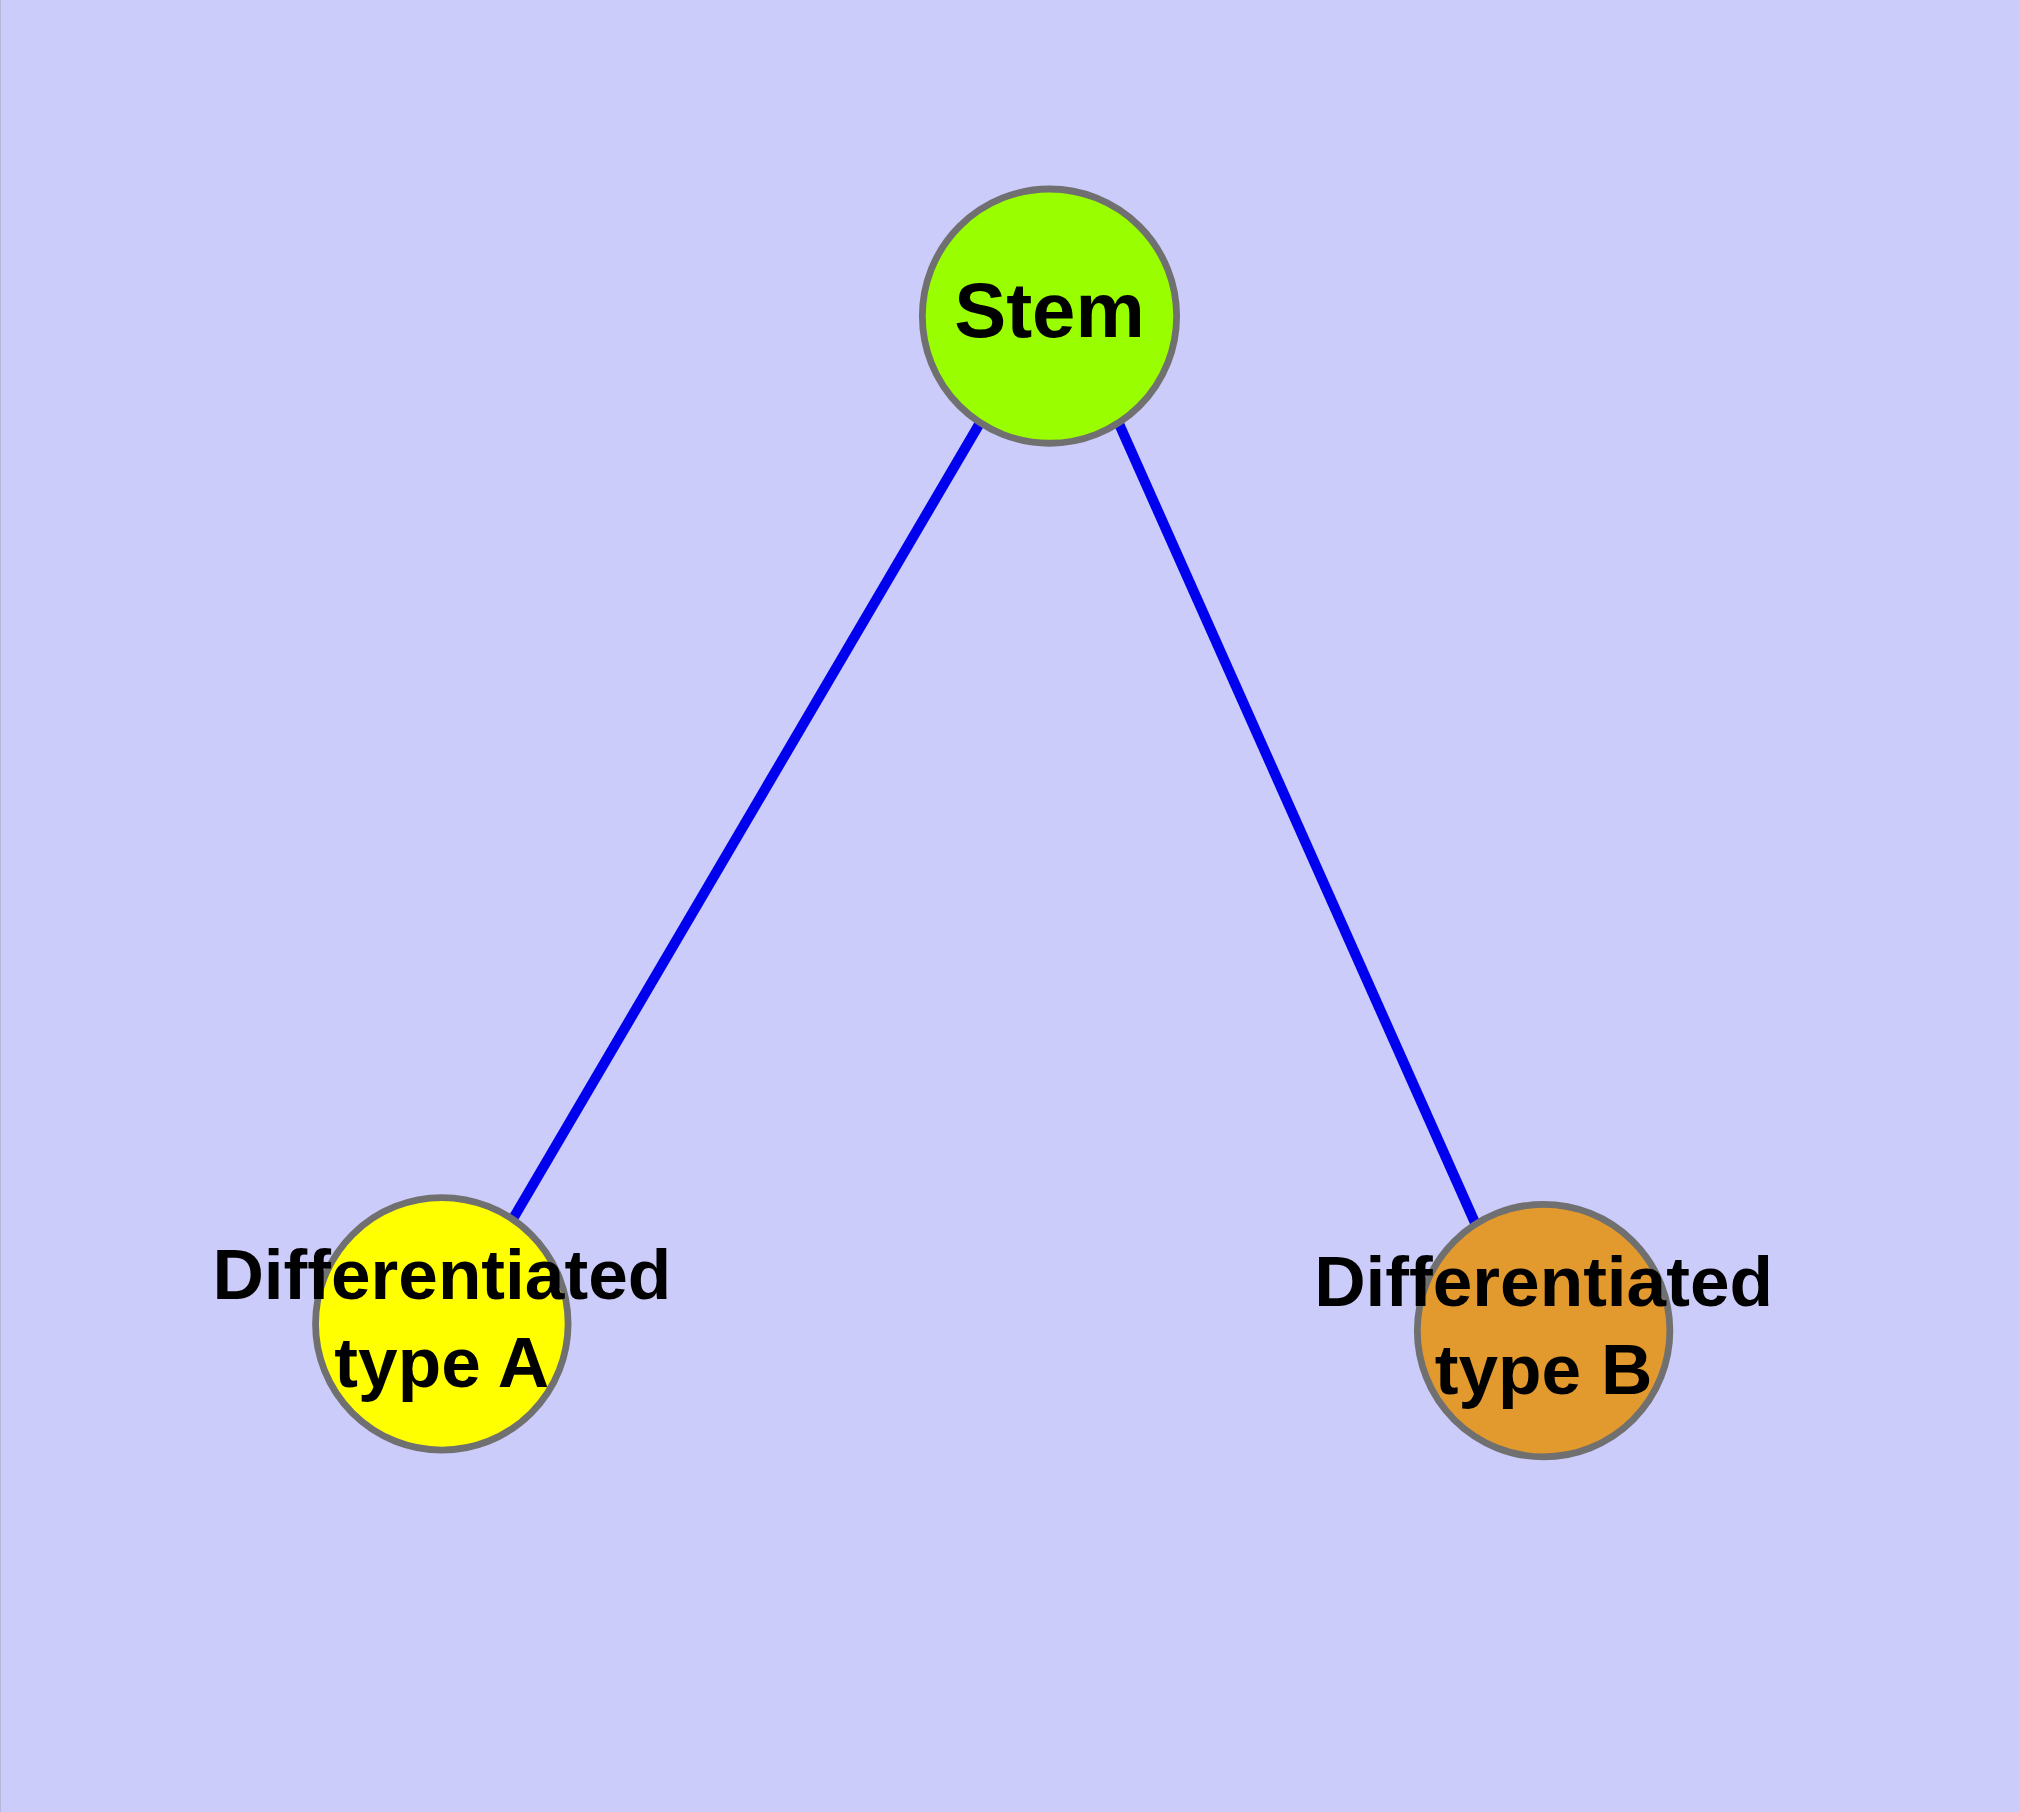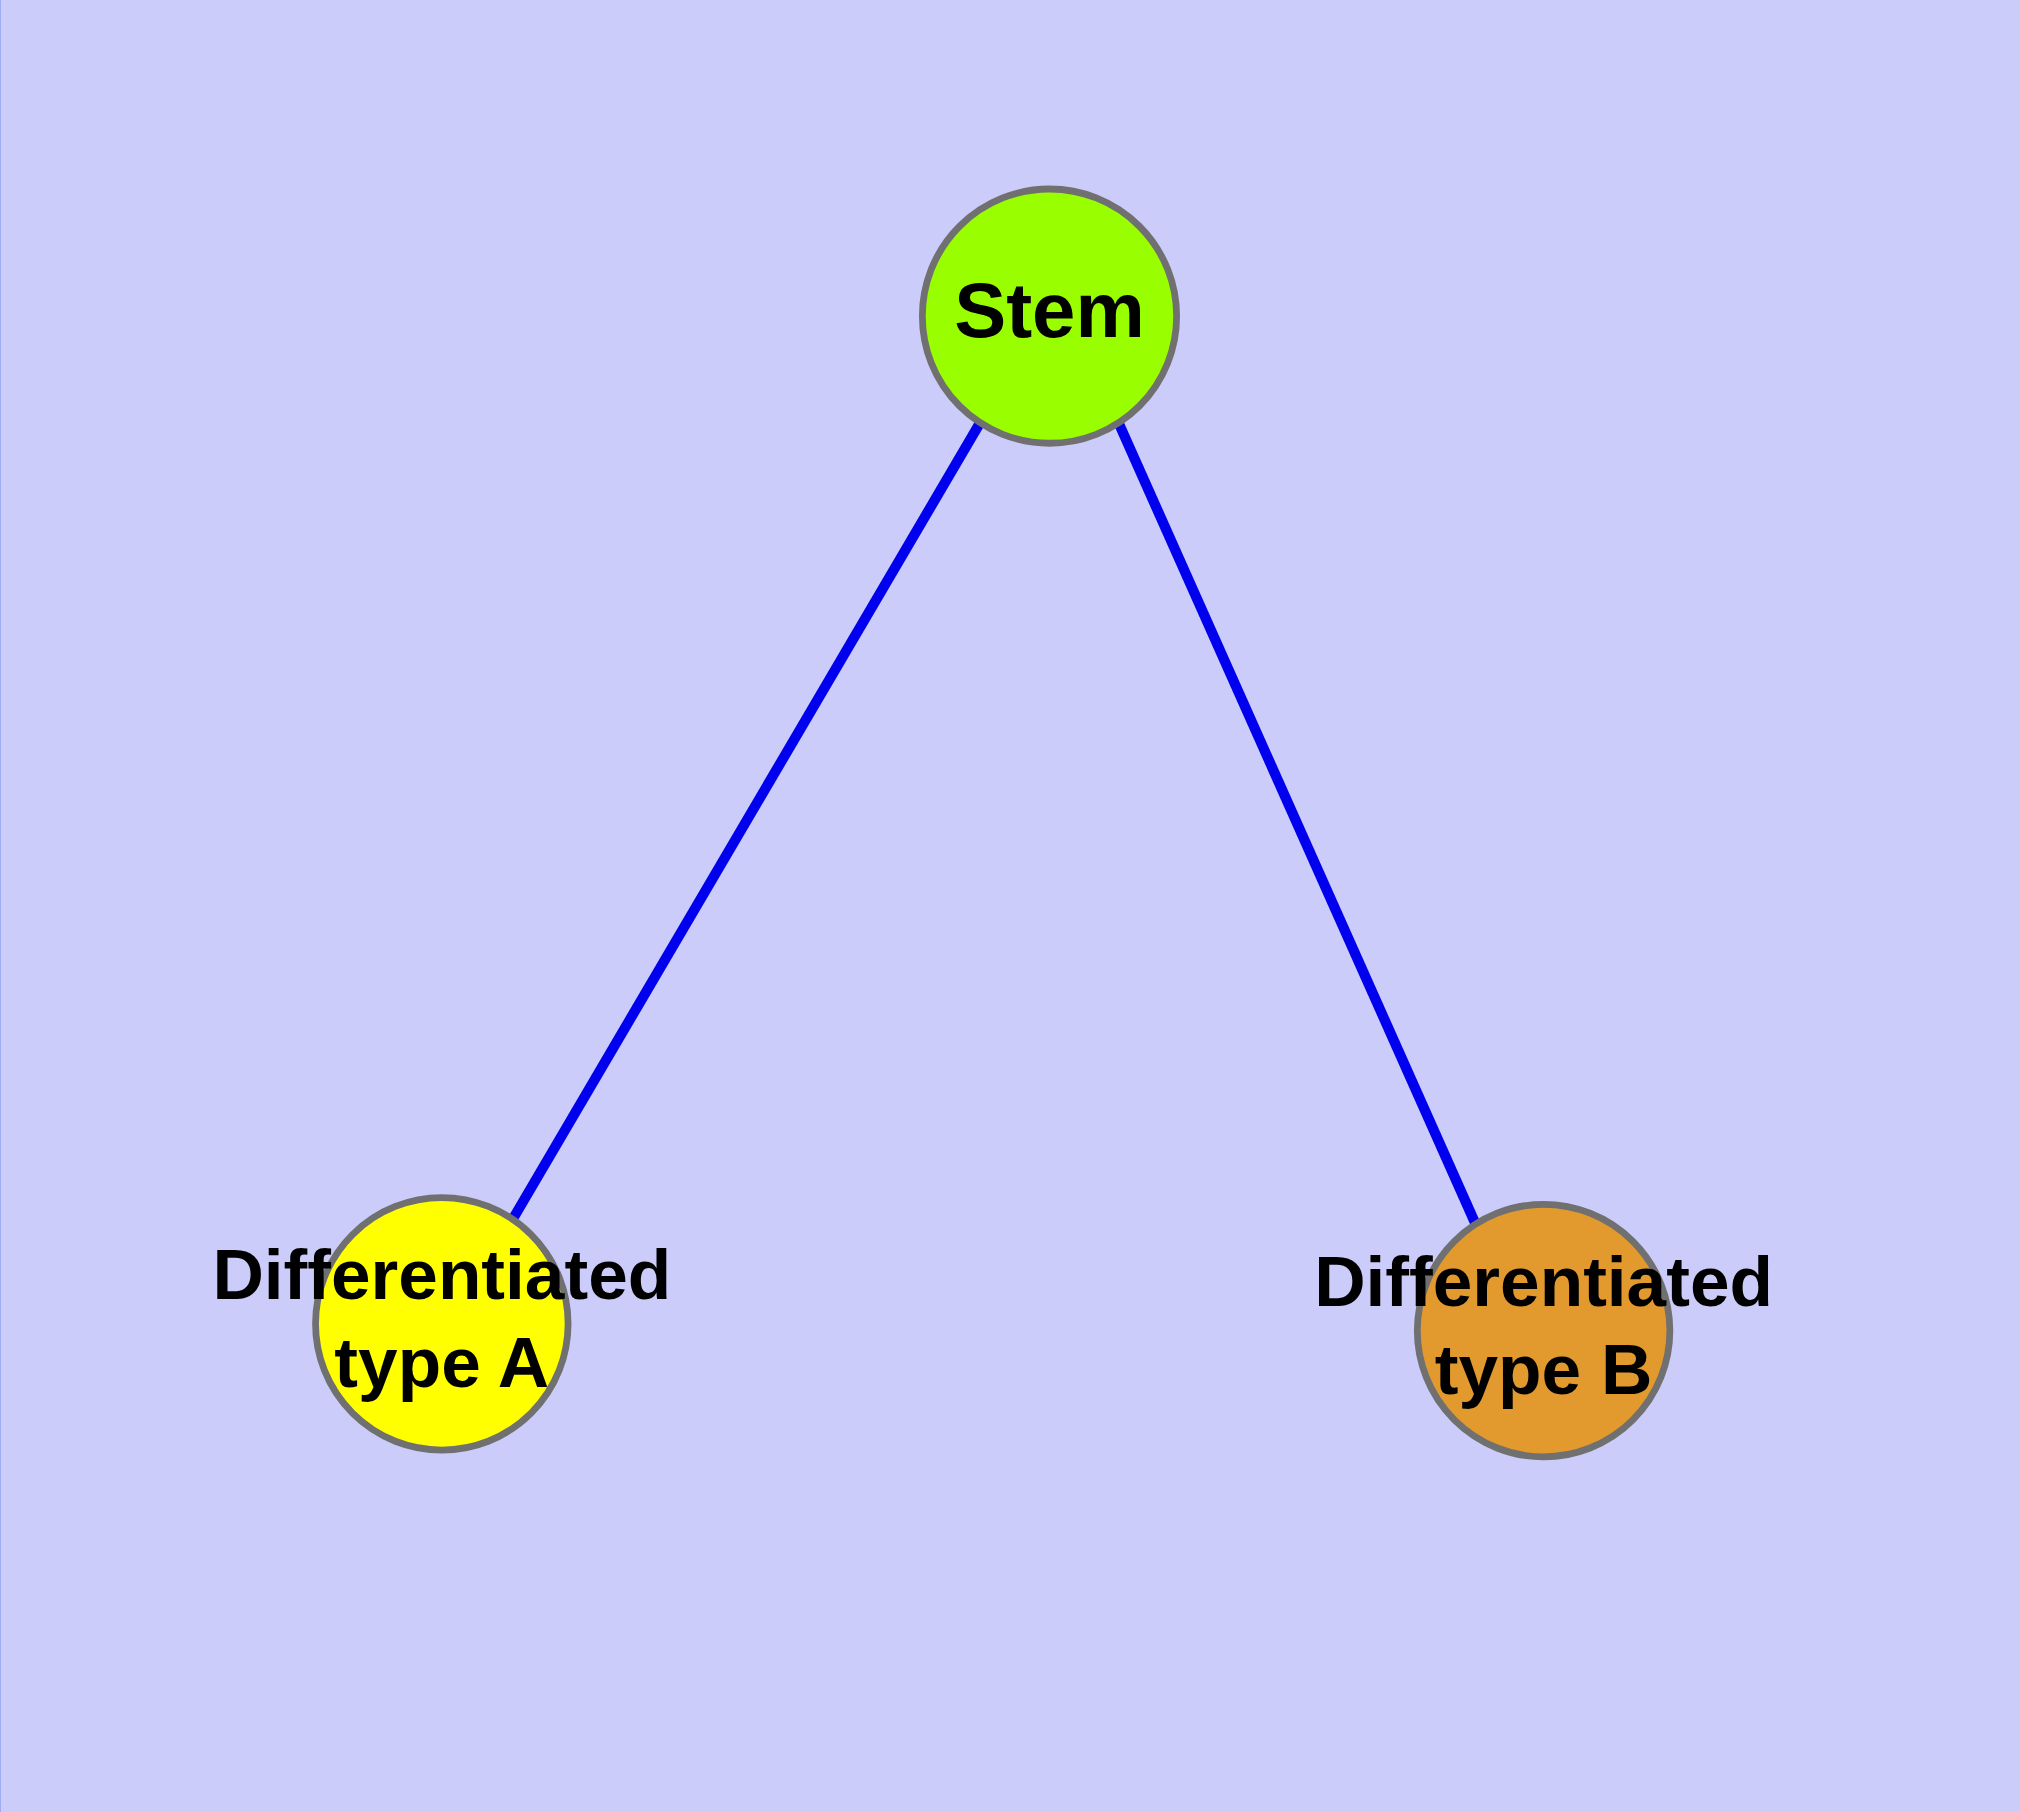--- a/index.html
+++ b/index.html
@@ -42,21 +42,21 @@
     text-anchor: middle;
     dominant-baseline: middle;
   }
   .node-label.big {
     font-size: 92px;
   }
 </style>
 </head>
 <body>
 
-<div id="canvas" style="width: 2021px; height: 1812px; background: #1d4ed8;">
+<div id="canvas" style="width: 2021px; height: 1812px; background: #737373;">
   <svg id="graph-svg" viewBox="0 0 2384 2138" style="width: 2021px; height: 1812px;">
 
     <rect id="bg-rect" x="0" y="0" width="2384" height="2138" fill="#ccccfa"></rect>
 
     <g id="edges-layer">
       <line class="edge-line" id="edge-0" x1="1156" y1="499" x2="605" y2="1438" stroke="#0000ee" stroke-width="12"></line>
       <line class="edge-line" id="edge-1" x1="1320" y1="500" x2="1742" y2="1447" stroke="#0000ee" stroke-width="12"></line>
     </g>
 
     <g id="nodes-layer">

